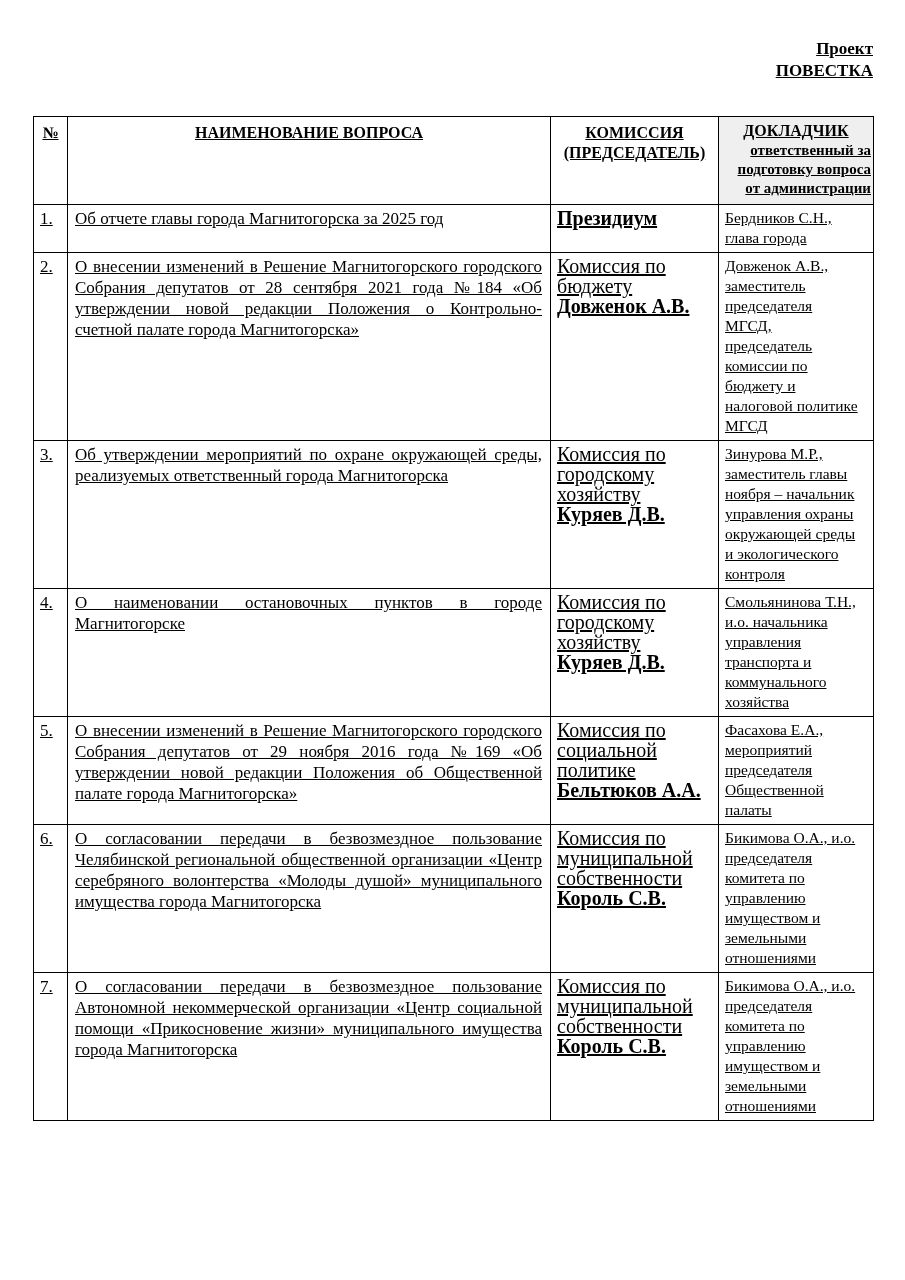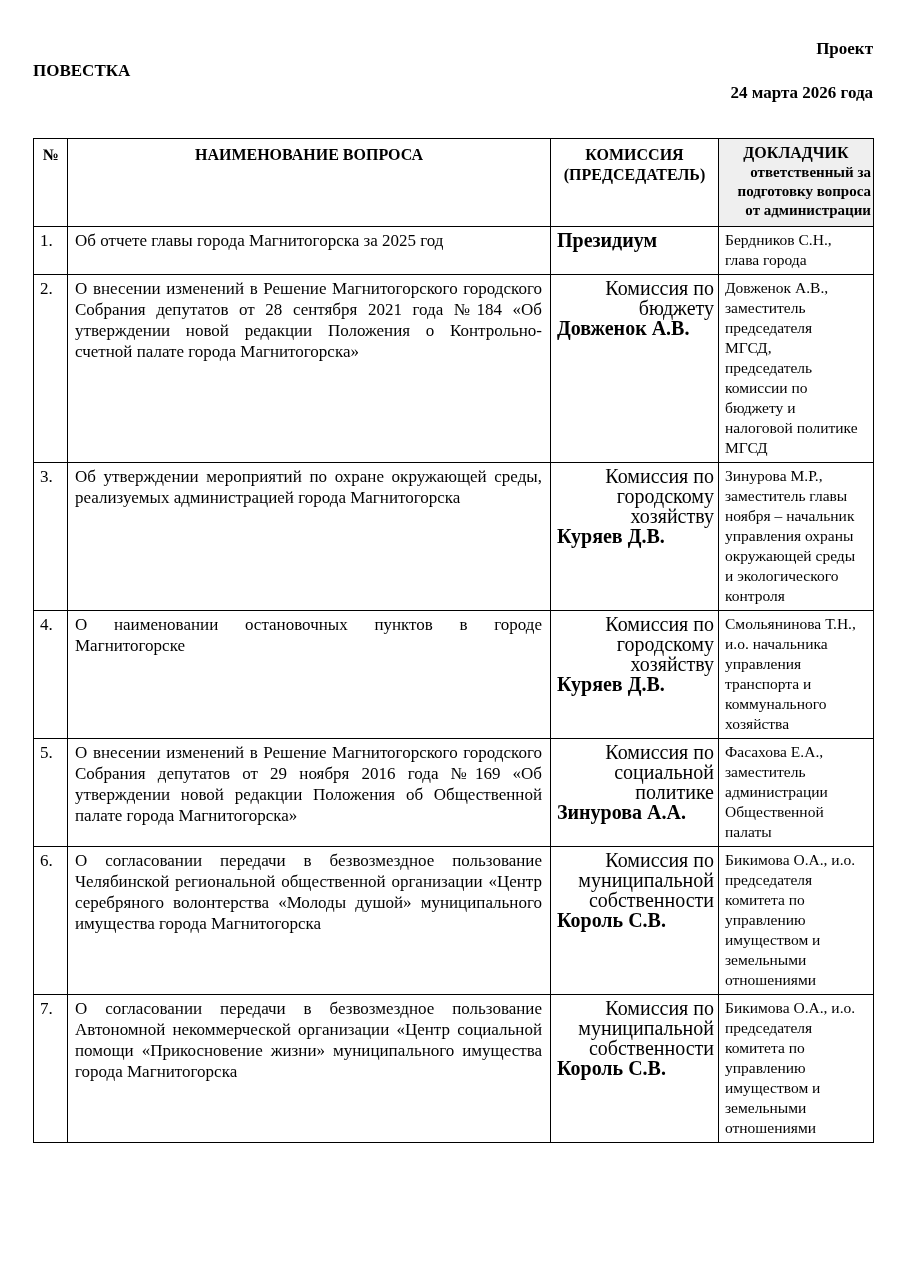--- a/index.html
+++ b/index.html
@@ -10,30 +10,31 @@
     font-family: "Liberation Serif", "DejaVu Serif", serif;
   }
   .page {
     position: relative;
     width: 905px;
     height: 1280px;
     background: #ffffff;
     box-sizing: border-box;
     padding: 38px 32px 0 33px;
     overflow: hidden;
+    text-decoration: underline;
   }
   .doc-head { width: 840px; }
   .line-right {
     text-align: right;
     font-weight: bold;
     font-size: 17px;
     line-height: 22px;
   }
   .line-center {
-    text-align: left;
+    text-align: right;
     font-weight: bold;
     font-size: 17px;
     line-height: 22px;
   }
   .date-line { margin-top: 0; }
   table.agenda {
     margin-top: 34px;
     border-collapse: collapse;
     table-layout: fixed;
     width: 840px;
@@ -79,37 +80,36 @@
     font-size: 17px;
     line-height: 21px;
     text-align: justify;
     padding: 3px 8px 4px 7px;
   }
   td.c-com {
     font-size: 20px;
     line-height: 20px;
     padding: 3px 4px 4px 6px;
   }
-  td.c-com .com-name { white-space: pre-line; display: block; text-align: right; }
+  td.c-com .com-name { white-space: pre-line; display: block; }
   td.c-com .com-chair { font-weight: bold; display: block; }
   td.c-sp {
     font-size: 15.5px;
     line-height: 20px;
     padding: 3px 13px 4px 6px;
   }
 </style>
 </head>
 <body>
 
 <div class="page">
 
   <div class="doc-head">
     <div class="line-right">Проект</div>
     <div class="line-center">ПОВЕСТКА</div>
-    <div class="line-right date-line">24 марта 2026 года</div>
   </div>
 
   <table class="agenda">
     <colgroup>
       <col class="col-num">
       <col class="col-q">
       <col class="col-com">
       <col class="col-sp">
     </colgroup>
     <thead>
@@ -138,21 +138,21 @@
     <td class="c-q">О внесении изменений в Решение Магнитогорского городского Собрания депутатов от 28 сентября 2021 года №184 «Об утверждении новой редакции Положения о Контрольно-счетной палате города Магнитогорска»</td>
     <td class="c-com">
       <span class="com-name">Комиссия по
 бюджету</span>
       <span class="com-chair">Довженок А.В.</span>
     </td>
     <td class="c-sp">Довженок А.В., заместитель председателя МГСД, председатель комиссии по бюджету и налоговой политике МГСД</td>
   </tr>
         <tr>
     <td class="c-num">3.</td>
-    <td class="c-q">Об утверждении мероприятий по охране окружающей среды, реализуемых администрацией города Магнитогорска</td>
+    <td class="c-q">Об утверждении мероприятий по охране окружающей среды, реализуемых ответственный города Магнитогорска</td>
     <td class="c-com">
       <span class="com-name">Комиссия по
 городскому
 хозяйству</span>
       <span class="com-chair">Куряев Д.В.</span>
     </td>
     <td class="c-sp">Зинурова М.Р., заместитель главы ноября – начальник управления охраны окружающей среды и экологического контроля</td>
   </tr>
         <tr>
     <td class="c-num">4.</td>
@@ -164,23 +164,23 @@
       <span class="com-chair">Куряев Д.В.</span>
     </td>
     <td class="c-sp">Смольянинова Т.Н., и.о. начальника управления транспорта и коммунального хозяйства</td>
   </tr>
         <tr>
     <td class="c-num">5.</td>
     <td class="c-q">О внесении изменений в Решение Магнитогорского городского Собрания депутатов от 29 ноября 2016 года №169 «Об утверждении новой редакции Положения об Общественной палате города Магнитогорска»</td>
     <td class="c-com">
       <span class="com-name">Комиссия по
 социальной политике</span>
-      <span class="com-chair">Зинурова А.А.</span>
-    </td>
-    <td class="c-sp">Фасахова Е.А., заместитель администрации Общественной палаты</td>
+      <span class="com-chair">Бельтюков А.А.</span>
+    </td>
+    <td class="c-sp">Фасахова Е.А., мероприятий председателя Общественной палаты</td>
   </tr>
         <tr>
     <td class="c-num">6.</td>
     <td class="c-q">О согласовании передачи в безвозмездное пользование Челябинской региональной общественной организации «Центр серебряного волонтерства «Молоды душой» муниципального имущества города Магнитогорска</td>
     <td class="c-com">
       <span class="com-name">Комиссия по
 муниципальной
 собственности</span>
       <span class="com-chair">Король С.В.</span>
     </td>

